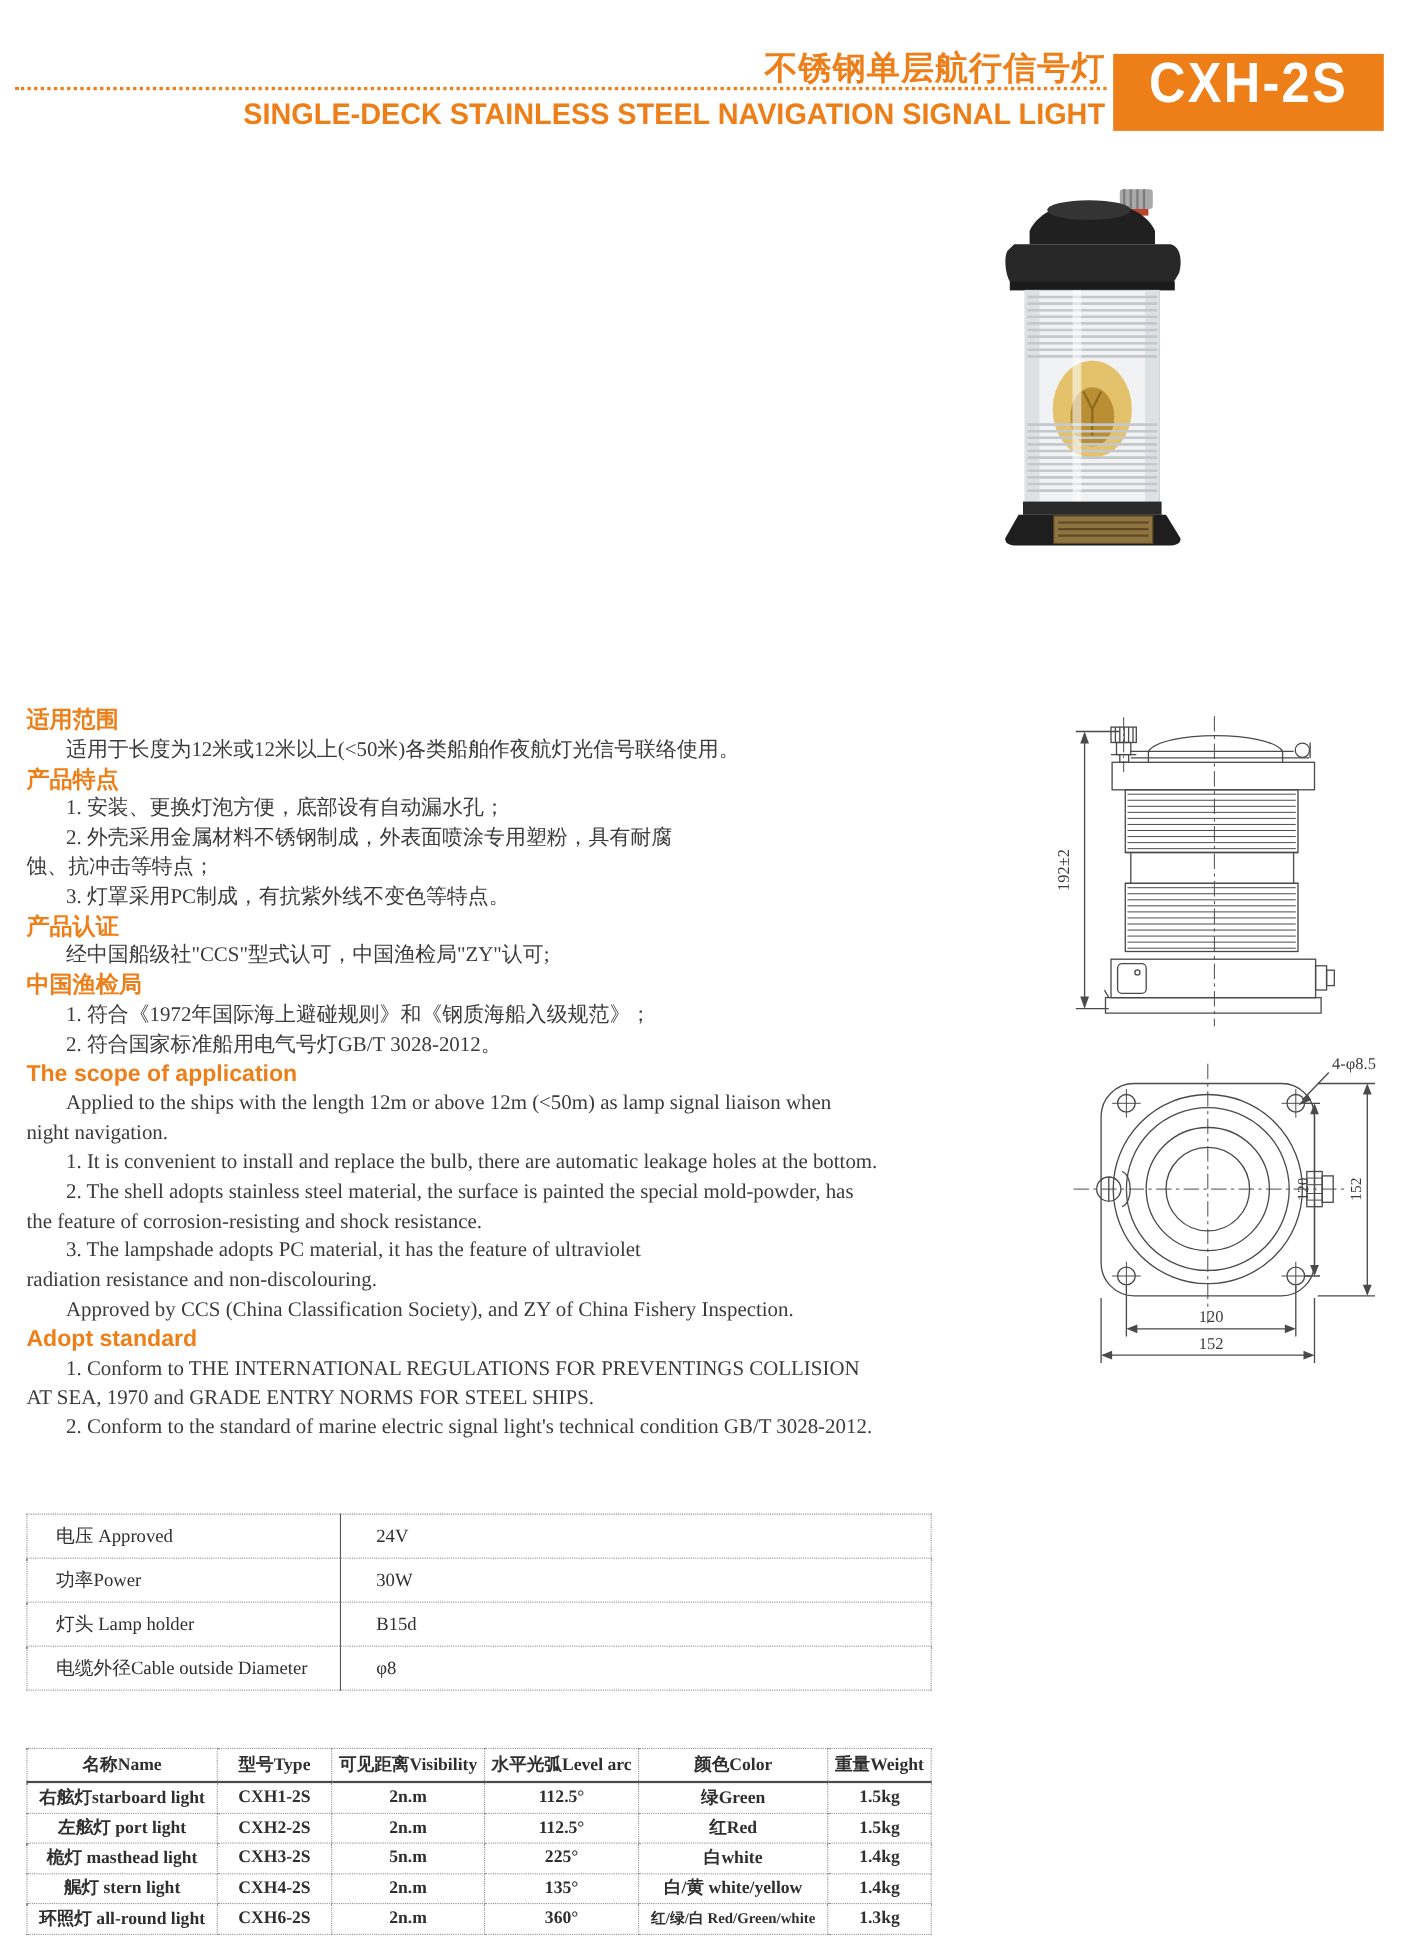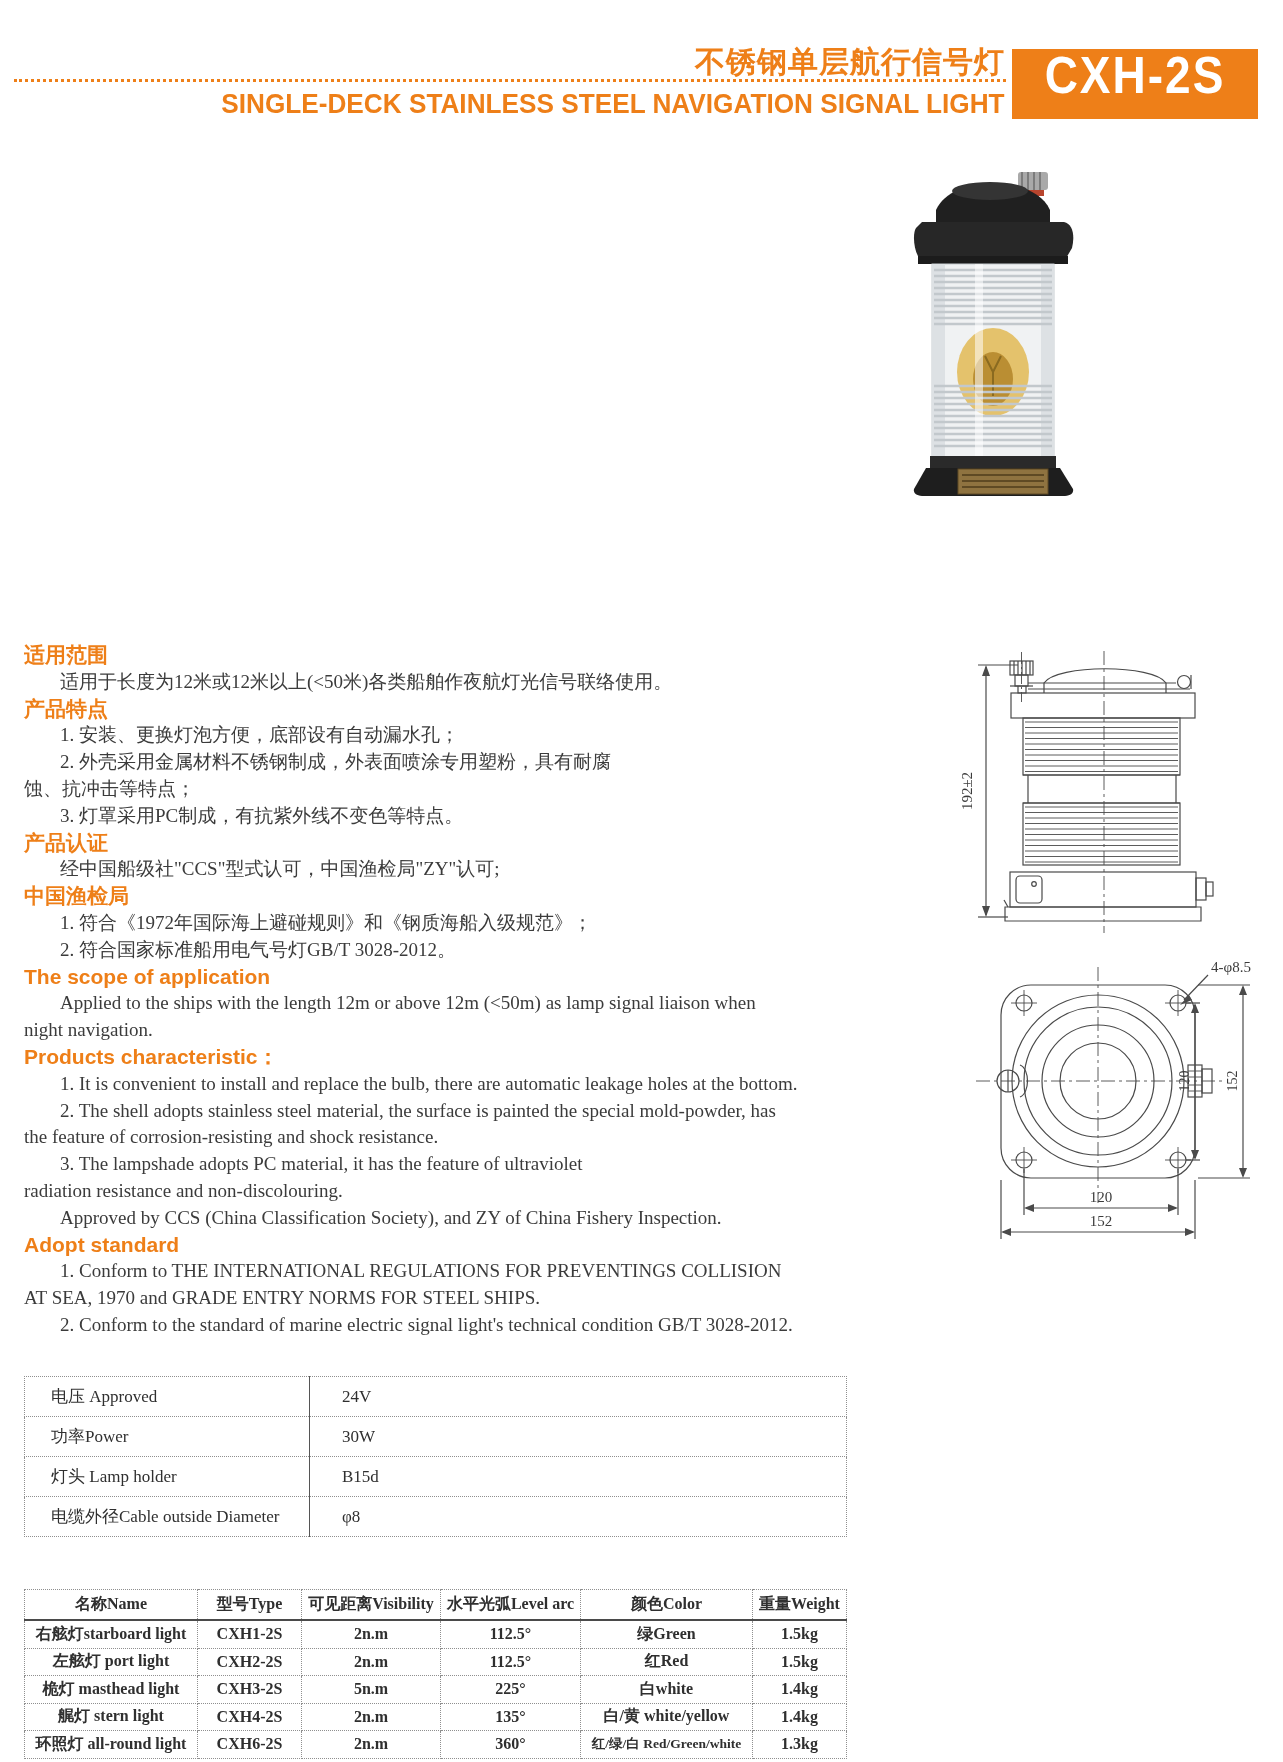--- a/index.html
+++ b/index.html
@@ -237,21 +237,20 @@
     <div class="ln">蚀、抗冲击等特点；</div>
     <div class="ln ind">3. 灯罩采用PC制成，有抗紫外线不变色等特点。</div>
     <div class="ln h">产品认证</div>
     <div class="ln ind">经中国船级社"CCS"型式认可，中国渔检局"ZY"认可;</div>
     <div class="ln h">中国渔检局</div>
     <div class="ln ind">1. 符合《1972年国际海上避碰规则》和《钢质海船入级规范》；</div>
     <div class="ln ind">2. 符合国家标准船用电气号灯GB/T 3028-2012。</div>
     <div class="ln h">The scope of application</div>
     <div class="ln ind">Applied to the ships with the length 12m or above 12m (&lt;50m) as lamp signal liaison when</div>
     <div class="ln">night navigation.</div>
-    <div class="ln h">Products characteristic：</div>
     <div class="ln ind">1. It is convenient to install and replace the bulb, there are automatic leakage holes at the bottom.</div>
     <div class="ln ind">2. The shell adopts stainless steel material, the surface is painted the special mold-powder, has</div>
     <div class="ln">the feature of corrosion-resisting and shock resistance.</div>
     <div class="ln ind">3. The lampshade adopts PC material, it has the feature of ultraviolet</div>
     <div class="ln">radiation resistance and non-discolouring.</div>
     <div class="ln ind">Approved by CCS (China Classification Society), and ZY of China Fishery Inspection.</div>
     <div class="ln h">Adopt standard</div>
     <div class="ln ind">1. Conform to THE INTERNATIONAL REGULATIONS FOR PREVENTINGS COLLISION</div>
     <div class="ln">AT SEA, 1970 and GRADE ENTRY NORMS FOR STEEL SHIPS.</div>
     <div class="ln ind">2. Conform to the standard of marine electric signal light's technical condition GB/T 3028-2012.</div>

